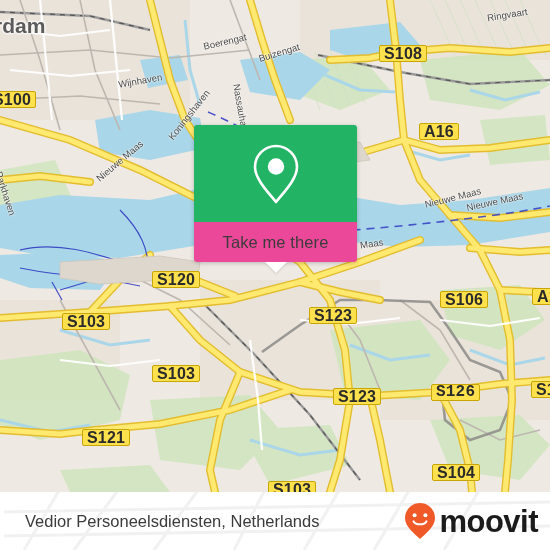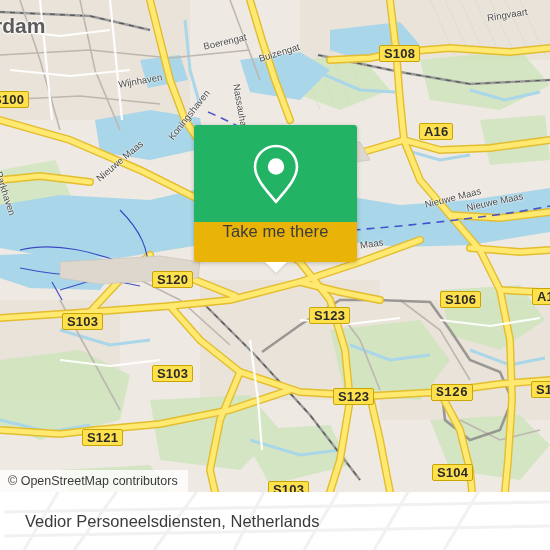--- a/index.html
+++ b/index.html
@@ -29,21 +29,21 @@
   }
   .map-svg { position:absolute; left:0; top:0; }
 
   
   .shield {
     position: absolute;
     background: #ffe14d;
     border: 1.6px solid #c8a500;
     border-radius: 2px;
     color: #2b2b2b;
-    font-size: 13px;
+    font-size: 16px;
     font-weight: bold;
     line-height: 13px;
     padding: 1px 4px 1px 4px;
     white-space: nowrap;
     letter-spacing: 0.2px;
     font-family: "Liberation Sans", sans-serif;
   }
   .place-label {
     position: absolute;
     color: #5b5b5b;
@@ -86,24 +86,25 @@
   .callout-top {
     background: #22b365;
     height: 97px;
     border-radius: 3px 3px 0 0;
     display: flex;
     align-items: center;
     justify-content: center;
   }
   .callout-bottom {
     position: relative;
-    background: #eab308;
+    background: #ec4899;
     height: 40px;
     border-radius: 0 0 3px 3px;
     display: flex;
+    align-items: center;
     justify-content: center;
   }
   .callout-label {
     color: #3c3c3c;
     font-size: 16.5px;
     letter-spacing: 0.1px;
   }
   .callout-arrow {
     position: absolute;
     left: 50%;
@@ -366,21 +367,20 @@
     <div class="shield" style="left:82px;top:429px;">S121</div>
     <div class="shield" style="left:268px;top:481px;">S103</div>
     <div class="shield" style="left:309px;top:307px;">S123</div>
     <div class="shield" style="left:333px;top:388px;">S123</div>
     <div class="shield" style="left:431px;top:384px;font-family:Liberation Mono, monospace;">S126</div>
     <div class="shield" style="left:440px;top:291px;">S106</div>
     <div class="shield" style="left:532px;top:288px;">A16</div>
     <div class="shield" style="left:531px;top:381px;">S105</div>
     <div class="shield" style="left:432px;top:464px;">S104</div>
 
-    <div class="attribution">© OpenStreetMap contributors</div>
   </div>
 
   <div class="callout">
     <div class="callout-top">
       <svg width="56" height="64" viewBox="0 0 56 64">
         <path d="M28 4 C16.4 4 7 13.4 7 25 C7 37 20 50 28 60 C36 50 49 37 49 25 C49 13.4 39.6 4 28 4 Z" fill="none" stroke="#ffffff" stroke-width="2.6" stroke-linejoin="round"></path>
         <circle cx="28" cy="24.5" r="8.2" fill="#ffffff"></circle>
       </svg>
     </div>
     <div class="callout-bottom">
@@ -399,15 +399,24 @@
         <path d="M300,58 L340,-10"></path>
         <path d="M370,58 L410,-10"></path>
         <path d="M440,58 L480,-10"></path>
         <path d="M0,20 L550,10"></path>
         <path d="M0,44 L550,34"></path>
       </g>
     </svg>
 
     <span class="footer-title">Vedior Personeelsdiensten, Netherlands</span>
 
+    <div class="brand">
+      <svg width="36" height="40" viewBox="0 0 36 40">
+        <path d="M18 2 C9.7 2 3 8.7 3 17 C3 26 13 33 18 38 C23 33 33 26 33 17 C33 8.7 26.3 2 18 2 Z" fill="#f05a28"></path>
+        <circle cx="12.6" cy="14.2" r="2.0" fill="#ffffff"></circle>
+        <circle cx="23.4" cy="14.2" r="2.0" fill="#ffffff"></circle>
+        <path d="M11.6 20.4 C13.6 24.3 22.4 24.3 24.4 20.4" fill="none" stroke="#ffffff" stroke-width="2.1" stroke-linecap="round"></path>
+      </svg>
+      <span class="brand-word">moovit</span>
+    </div>
   </div>
 
 </div>
 
 </body></html>

